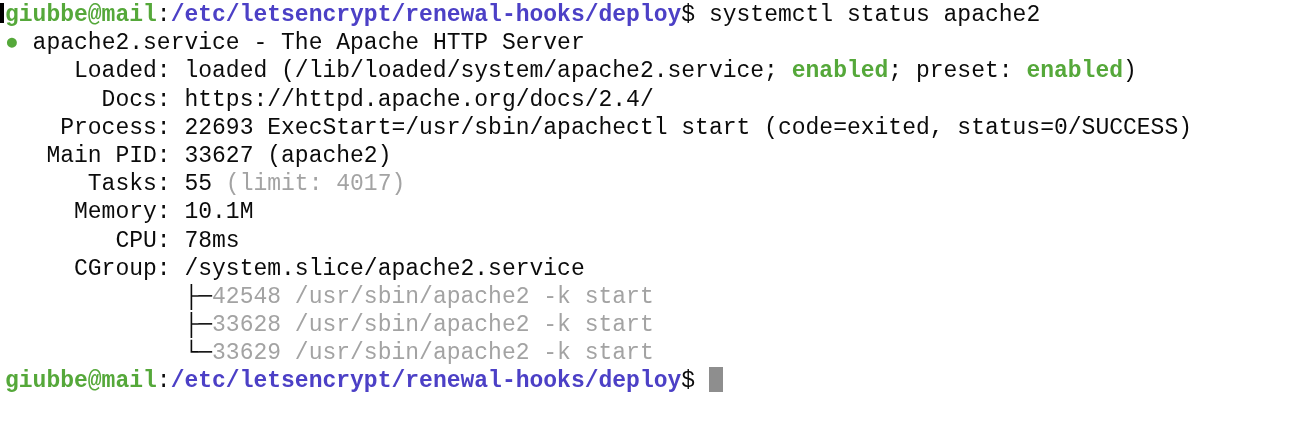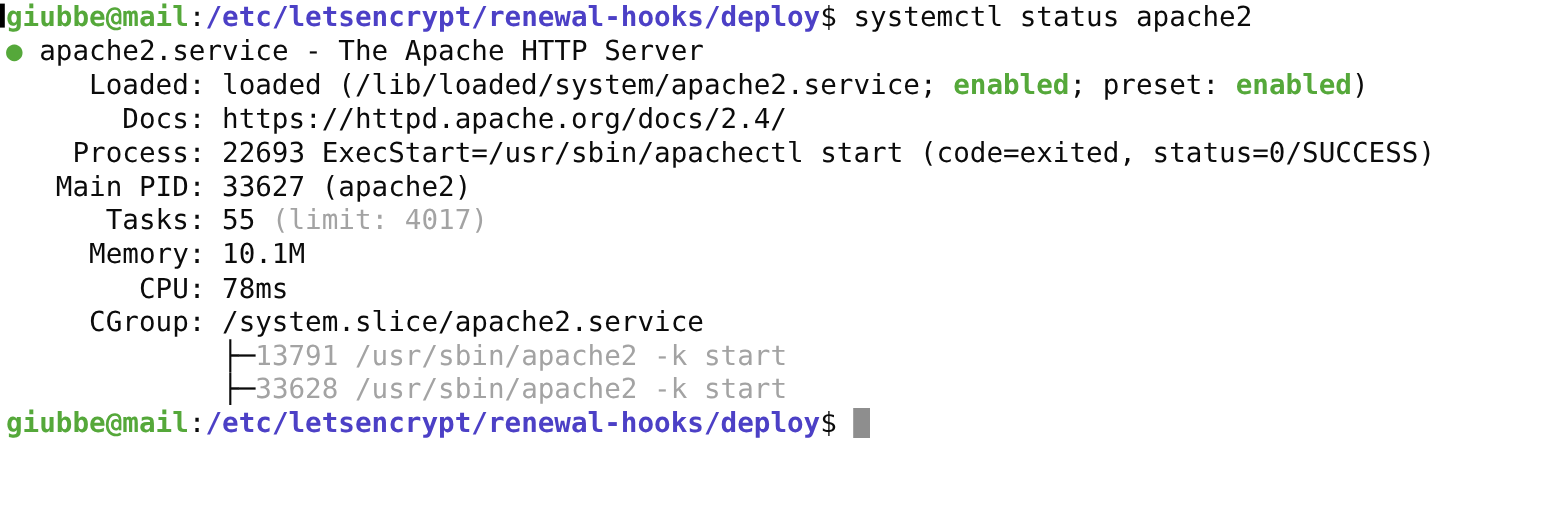--- a/index.html
+++ b/index.html
@@ -20,20 +20,21 @@
     color: var(--foreground);
     font-family: "DejaVu Sans Mono", "Liberation Mono", monospace;
     font-size: 23px;
     line-height: 28.2px;
     padding: 1px 0 0 5px;
     overflow: hidden;
   }
   .line {
     white-space: pre;
     height: 28.2px;
+    font-family: Liberation Mono, monospace;
   }
   .seg-plain  { color: var(--foreground); }
   .seg-user   { color: var(--green); font-weight: bold; }
   .seg-path   { color: var(--blue);  font-weight: bold; }
   .seg-status { color: var(--green); font-weight: bold; }
   .seg-muted  { color: var(--gray); }
   .seg-tree   { color: var(--foreground); }
   .seg-bullet { color: var(--green); }
   .cursor {
     display: inline-block;
@@ -60,17 +61,18 @@
       <div class="line"><span class="seg-user">giubbe@mail</span><span class="seg-plain">:</span><span class="seg-path">/etc/letsencrypt/renewal-hooks/deploy</span><span class="seg-plain">$ systemctl status apache2</span></div>
       <div class="line"><span class="seg-bullet">●</span><span class="seg-plain"> apache2.service - The Apache HTTP Server</span></div>
       <div class="line"><span class="seg-plain">     Loaded: loaded (/lib/loaded/system/apache2.service; </span><span class="seg-status">enabled</span><span class="seg-plain">; preset: </span><span class="seg-status">enabled</span><span class="seg-plain">)</span></div>
       <div class="line"><span class="seg-plain">       Docs: https://httpd.apache.org/docs/2.4/</span></div>
       <div class="line"><span class="seg-plain">    Process: 22693 ExecStart=/usr/sbin/apachectl start (code=exited, status=0/SUCCESS)</span></div>
       <div class="line"><span class="seg-plain">   Main PID: 33627 (apache2)</span></div>
       <div class="line"><span class="seg-plain">      Tasks: 55 </span><span class="seg-muted">(limit: 4017)</span></div>
       <div class="line"><span class="seg-plain">     Memory: 10.1M</span></div>
       <div class="line"><span class="seg-plain">        CPU: 78ms</span></div>
       <div class="line"><span class="seg-plain">     CGroup: /system.slice/apache2.service</span></div>
-      <div class="line"><span class="seg-plain">             </span><span class="seg-tree">├─</span><span class="seg-muted">13791 /usr/sbin/apache2 -k start</span></div>
+      <div class="line"><span class="seg-plain">             </span><span class="seg-tree">├─</span><span class="seg-muted">42548 /usr/sbin/apache2 -k start</span></div>
       <div class="line"><span class="seg-plain">             </span><span class="seg-tree">├─</span><span class="seg-muted">33628 /usr/sbin/apache2 -k start</span></div>
+      <div class="line"><span class="seg-plain">             </span><span class="seg-tree">└─</span><span class="seg-muted">33629 /usr/sbin/apache2 -k start</span></div>
       <div class="line"><span class="seg-user">giubbe@mail</span><span class="seg-plain">:</span><span class="seg-path">/etc/letsencrypt/renewal-hooks/deploy</span><span class="seg-plain">$ </span><span class="cursor"></span></div>
     </div>
 </div>
 
 </body></html>

